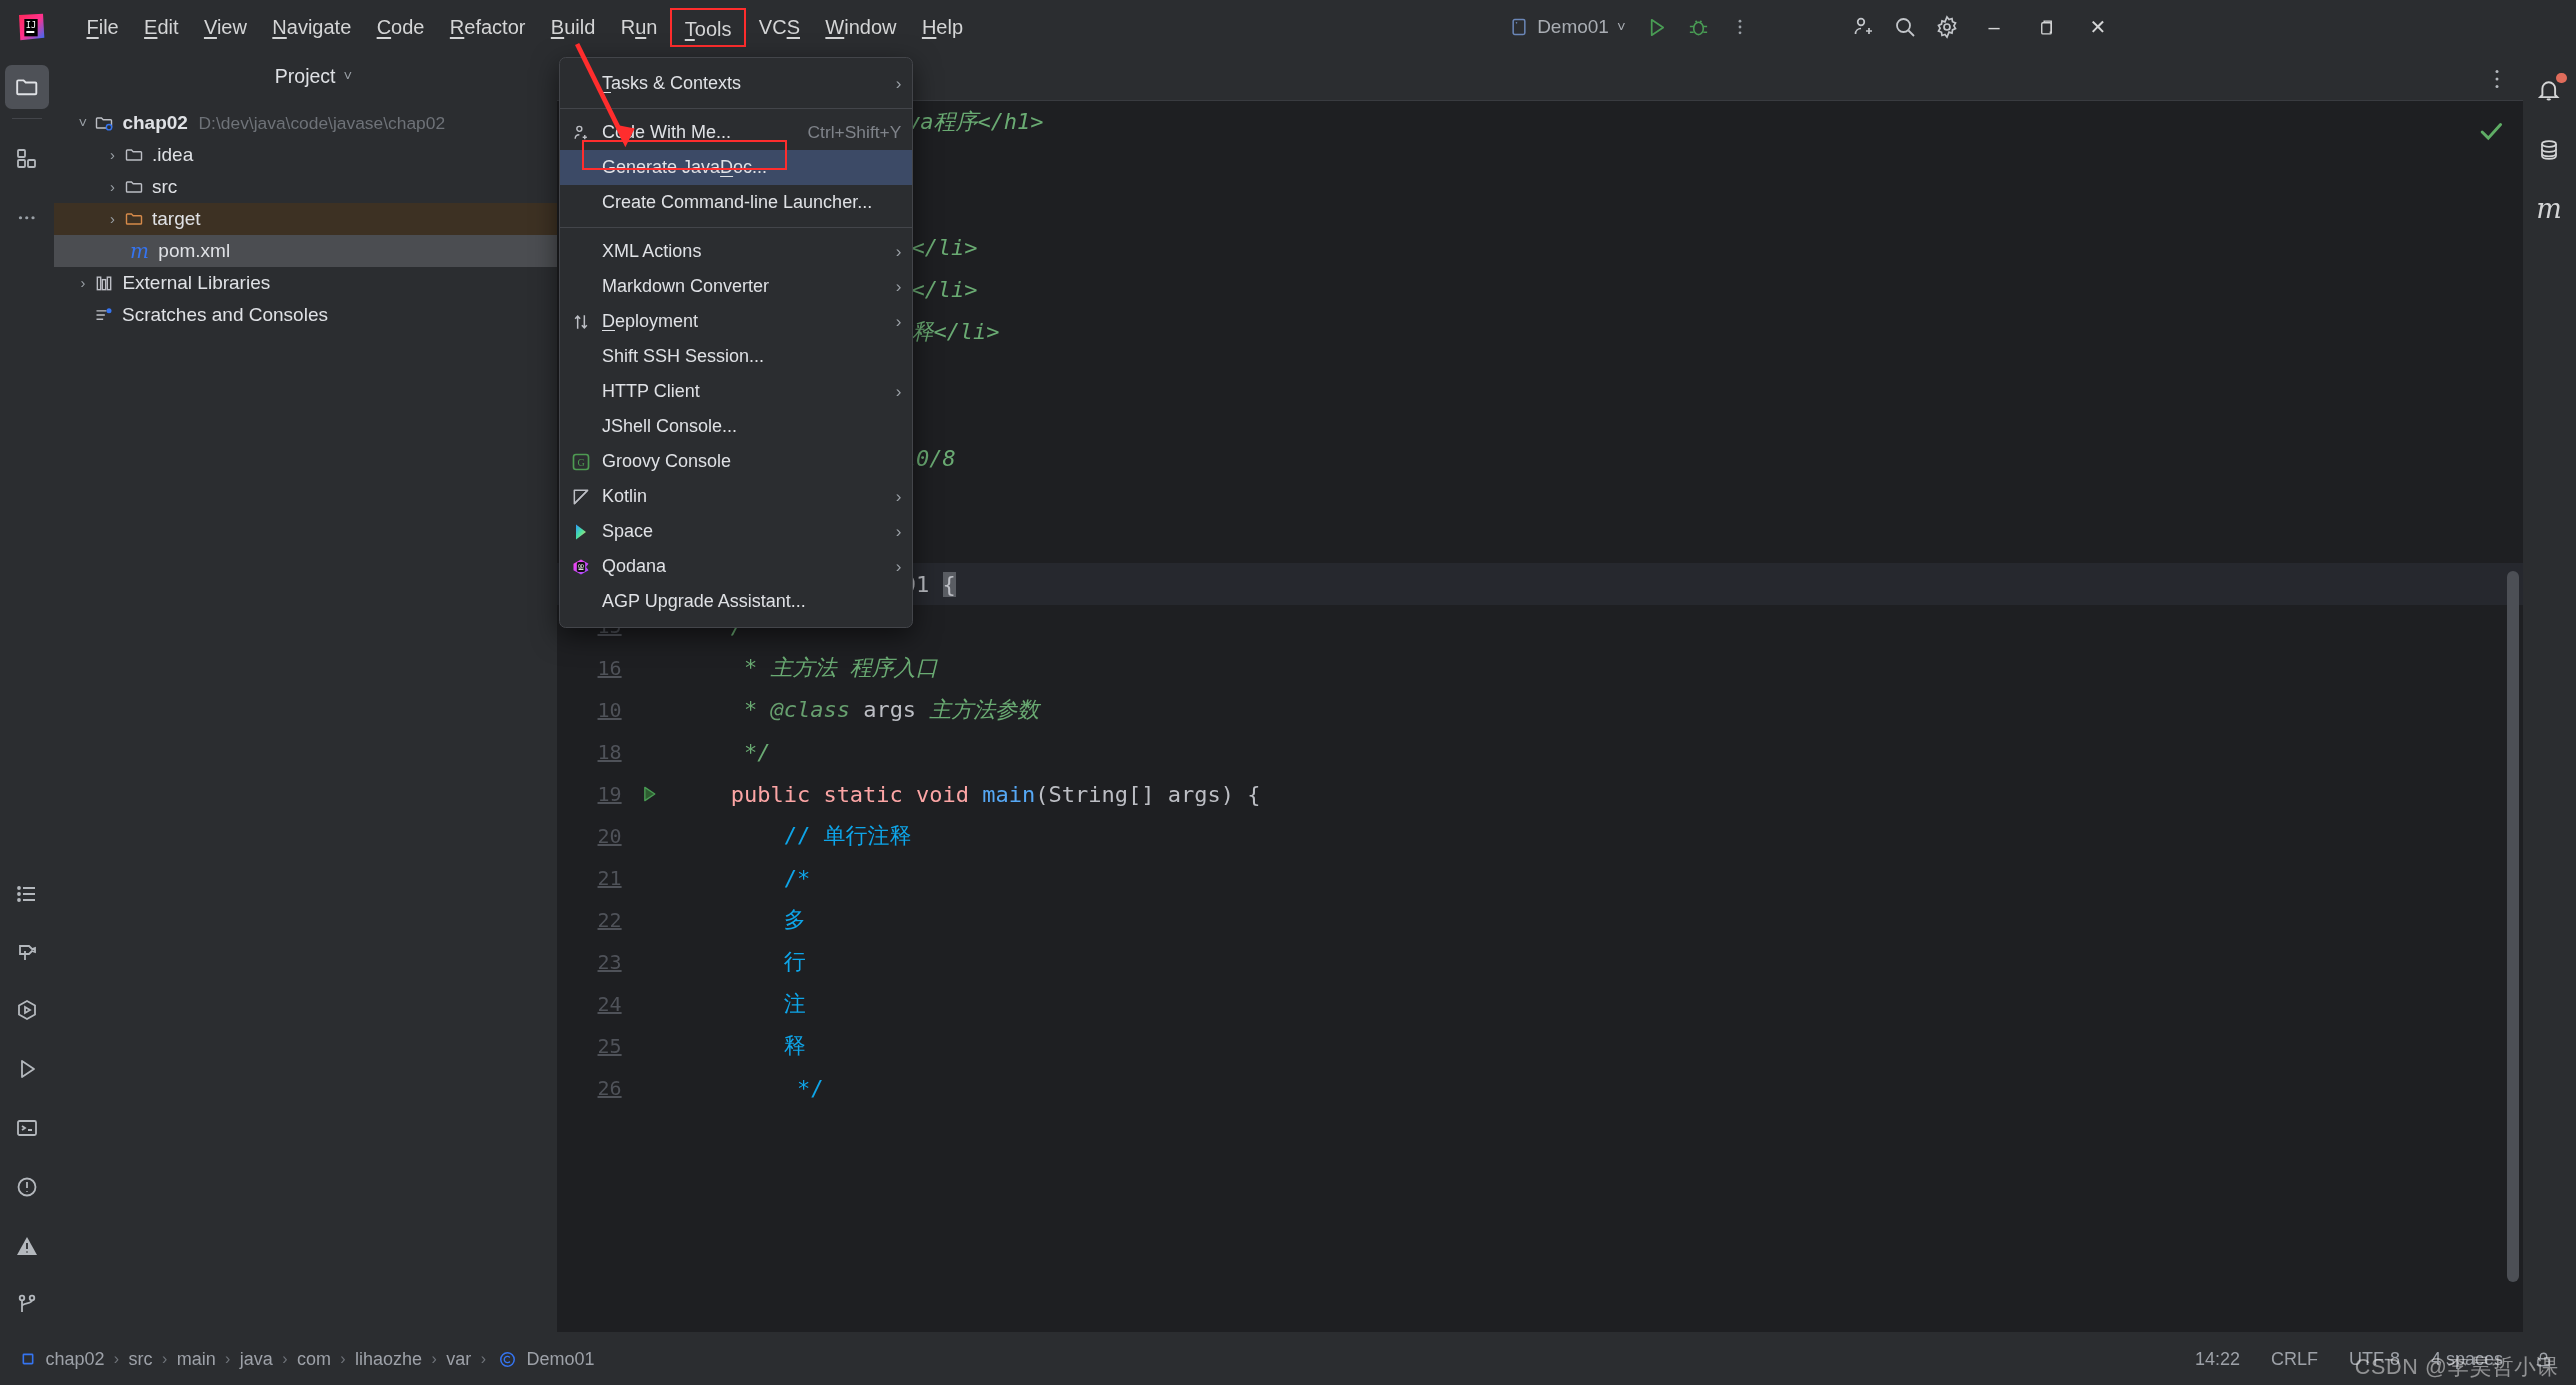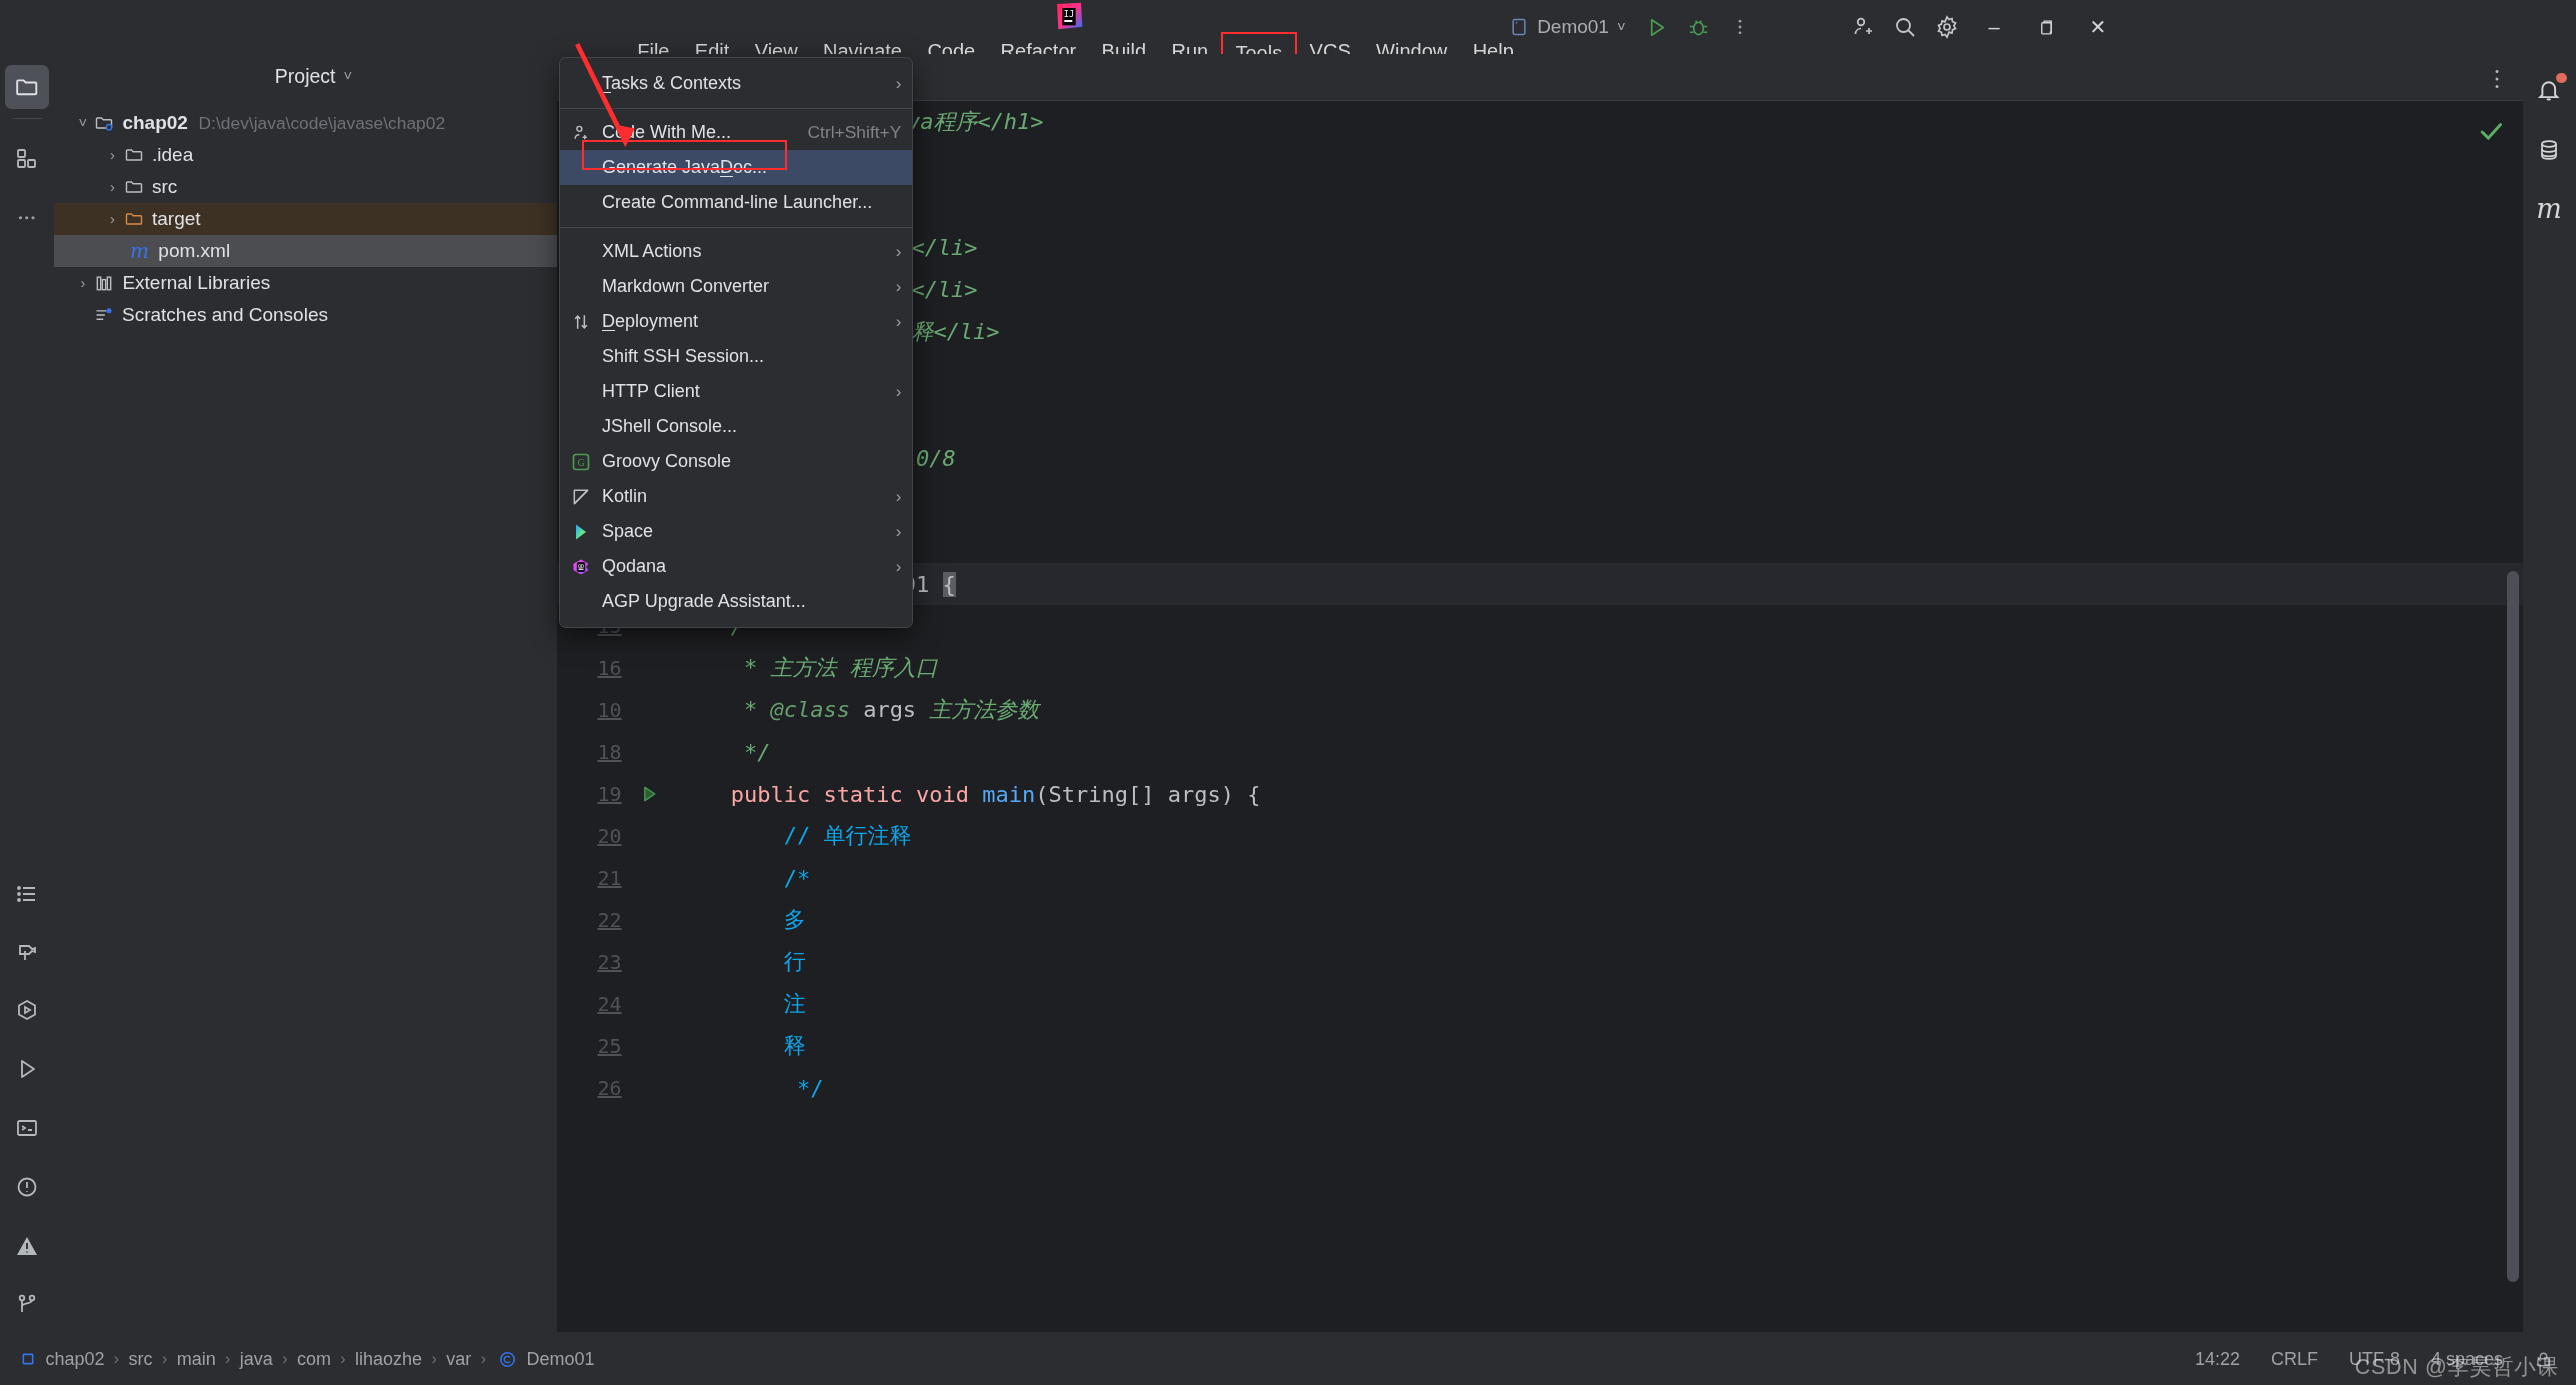--- a/index.html
+++ b/index.html
@@ -7,21 +7,21 @@
     width: 2576px; height: 1386px;
     background: #1e1f22;
     font-family: "Liberation Sans", sans-serif;
     overflow: hidden;
   }
   #app { position: relative; width: 2576px; height: 1386px; background: #2b2d30; }
 
   
   .titlebar {
     position: absolute; top: 0; left: 0; width: 2124px; height: 54px;
-    background: #2b2d30; display: flex; align-items: center; flex-direction: column;
+    background: #2b2d30; display: flex; align-items: center;
   }
   .ij-logo { margin-left: 14.8px; width: 32px; height: 32px; position: relative; }
   .menubar { display: flex; align-items: center; margin-left: 27px; height: 54px; }
   .menu-item {
     padding: 0 12.7px; height: 39px; line-height: 39px;
     font-size: 20px; color: #d4d5d6; cursor: default; white-space: nowrap;
   }
   .menu-item.active {
     border: 2px solid #ff2d2d; background: #2b2d30;
   }

